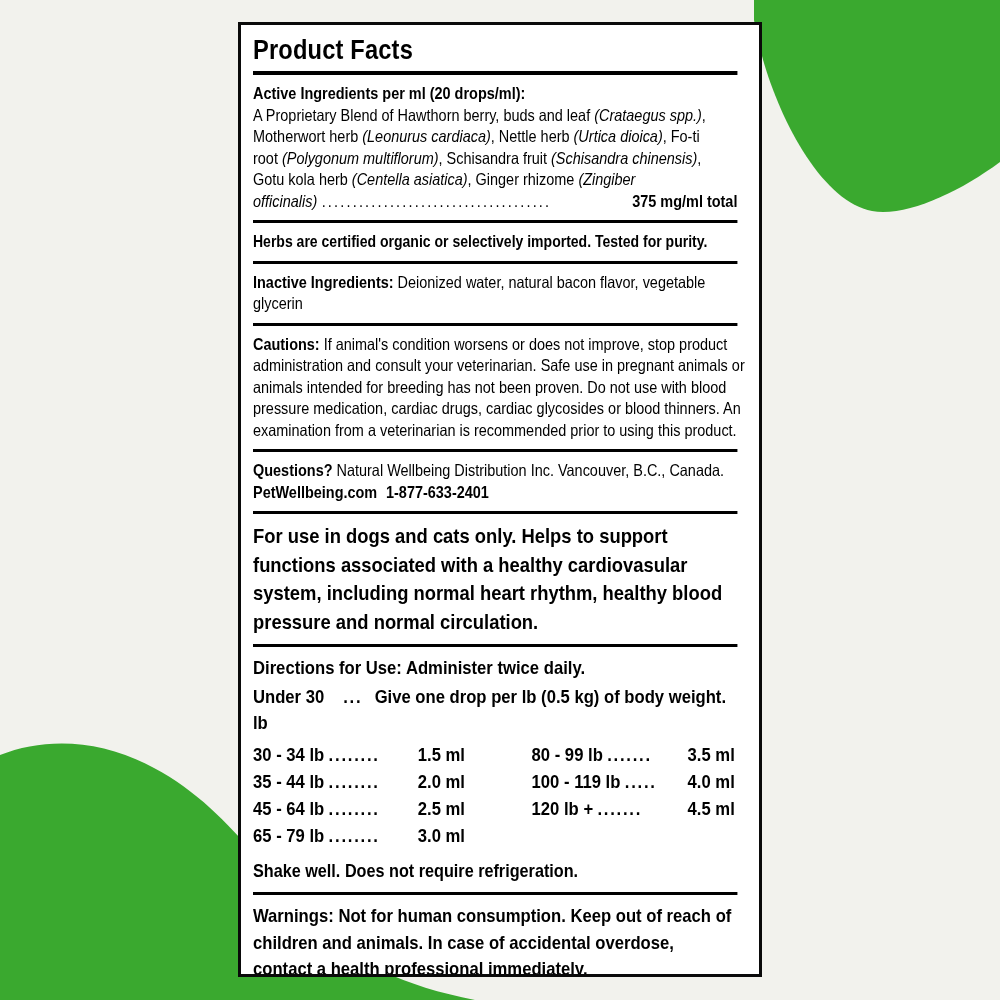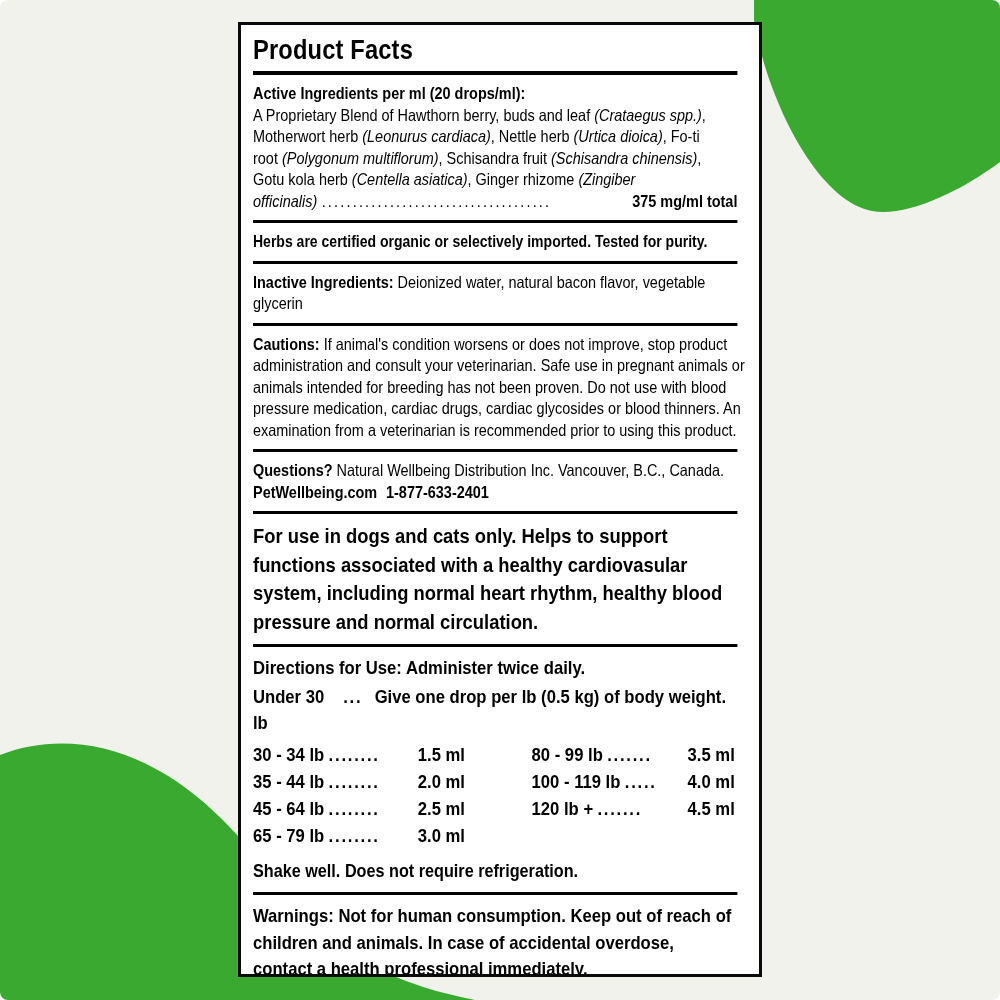--- a/index.html
+++ b/index.html
@@ -1,20 +1,19 @@
 <!DOCTYPE html>
 <html><head>
 <meta charset="utf-8">
 <style>
   html,body{margin:0;padding:0;}
   .stage{
     position:relative;width:1000px;height:1000px;overflow:hidden;
     background:#f2f2ed;color:#000;
     font-family:"Liberation Sans", sans-serif;
-    border-radius:8px;
   }
   .blob-svg{position:absolute;left:0;top:0;width:1000px;height:1000px;display:block;}
   .panel{
     position:absolute;left:238px;top:22px;width:524px;height:955px;
     box-sizing:border-box;background:#ffffff;border:3px solid #0a0a0a;
     padding:9px 0 0 12px;overflow:hidden;
   }
   
   .content{width:566px;transform:scaleX(0.876);transform-origin:0 0;
     font-size:16.5px;line-height:21.5px;}

